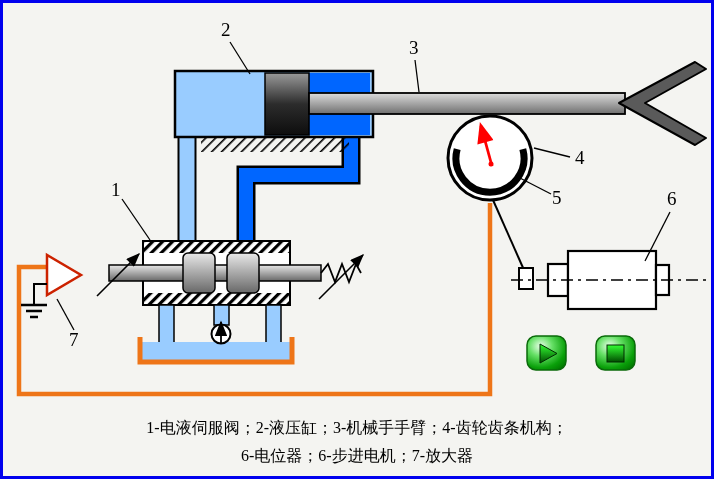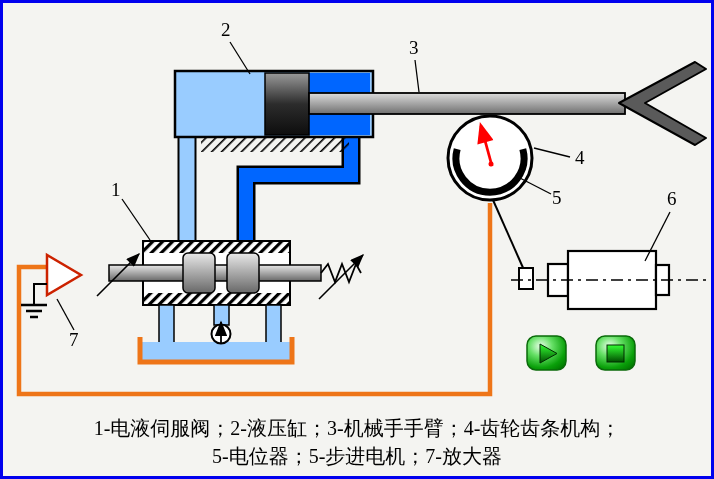--- a/index.html
+++ b/index.html
@@ -5,21 +5,21 @@
   html,body{margin:0;padding:0;background:#d8d8d8;}
   .stage{
     position:relative;width:714px;height:479px;box-sizing:border-box;
     border:3px solid #0000ee;background:#f4f4f1;overflow:hidden;
     font-family:"Liberation Serif", serif;
   }
   .stage svg{position:absolute;left:0;top:0;}
   .callout{font-size:19px;fill:#000;font-family:"Liberation Serif", serif;}
   .caption{
     position:absolute;left:0;top:411px;width:100%;text-align:center;
-    color:#000;font-size:20px;line-height:28px;font-family:"Liberation Serif", serif;
+    color:#000;font-size:16px;line-height:28px;font-family:"Liberation Serif", serif;
   }
   .btn{cursor:pointer;}
 </style>
 </head>
 <body>
 
 <div class="stage">
   <svg width="714" height="473" viewBox="0 0 714 473">
     <defs>
       <marker id="arrowB" viewBox="0 0 10 8" refX="9" refY="4" markerWidth="9" markerHeight="7" orient="auto">
@@ -162,15 +162,15 @@
       <polygon points="537,341 537,360 554,350.5" fill="url(#iconGrad)" stroke="#002b00" stroke-width="1"></polygon>
     </g>
     <g class="btn">
       <rect x="593" y="333" width="39" height="34" rx="9" fill="url(#btnFace)" stroke="#0a6a0a" stroke-width="1.5"></rect>
       <rect x="604" y="342" width="17" height="17" fill="url(#iconGrad)" stroke="#002b00" stroke-width="1"></rect>
     </g>
   </svg>
 
   <div class="caption">
     <div>1-电液伺服阀；2-液压缸；3-机械手手臂；4-齿轮齿条机构；</div>
-    <div>5-电位器；5-步进电机；7-放大器</div>
+    <div>6-电位器；6-步进电机；7-放大器</div>
   </div>
 </div>
 
 </body></html>

